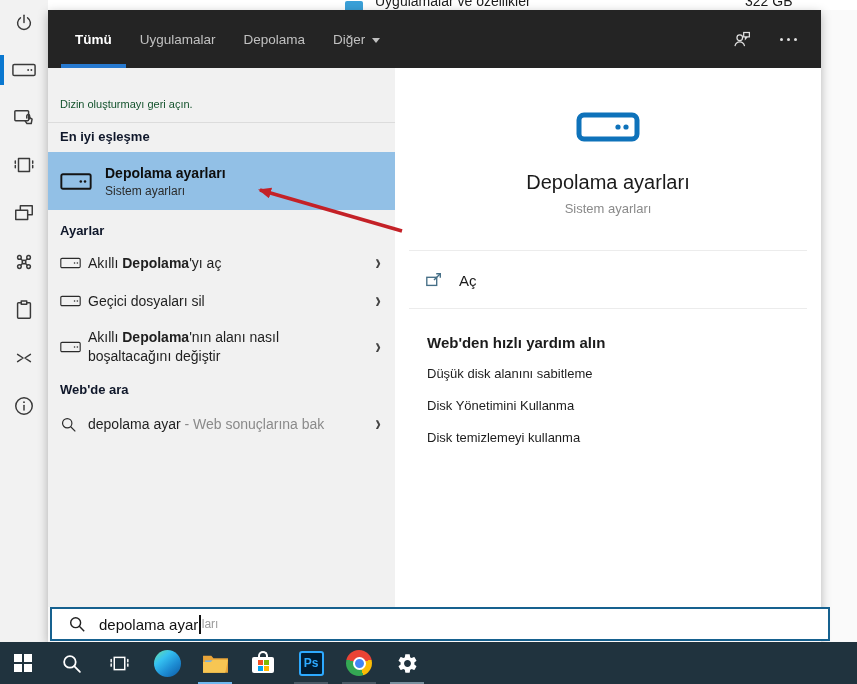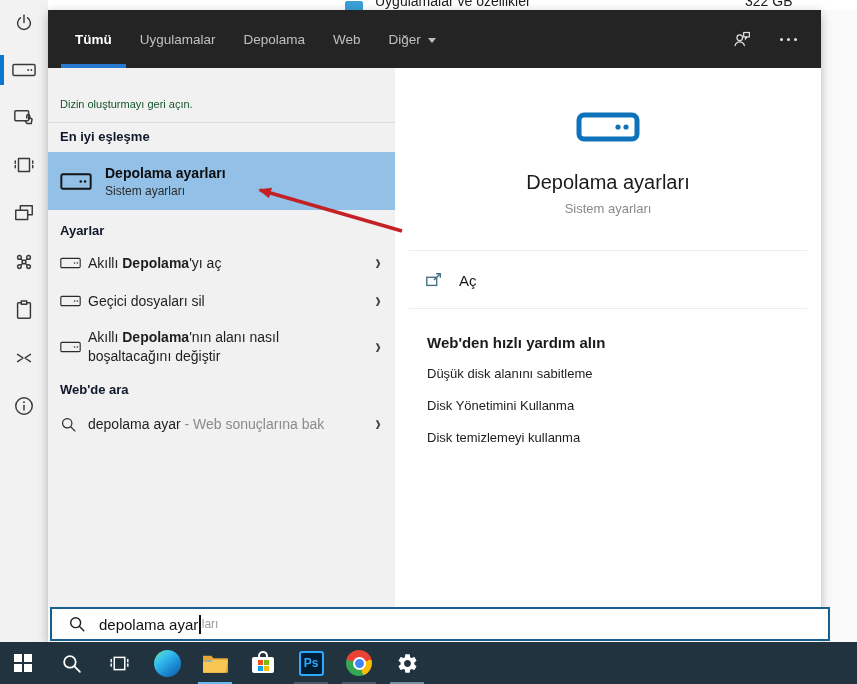--- a/index.html
+++ b/index.html
@@ -186,23 +186,20 @@
         <div class="tab active">
             <span>Tümü</span>
           </div>
         <div class="tab">
             <span>Uygulamalar</span>
           </div>
         <div class="tab">
             <span>Depolama</span>
           </div>
         <div class="tab">
-            <span>Web</span>
-          </div>
-        <div class="tab">
             <span>Diğer</span>
             <span class="caret-down"></span>
           </div>
       </div>
       <div class="topbar-right">
         <span style="display:flex">
           <svg width="21" height="21" viewBox="0 0 24 24">
               <circle cx="10" cy="10" r="3.2"></circle>
               <path d="M4.5 19.5c.8-3.1 2.9-4.7 5.5-4.7s4.7 1.6 5.5 4.7"></path>
               <rect x="14.5" y="4" width="6.5" height="5"></rect>

